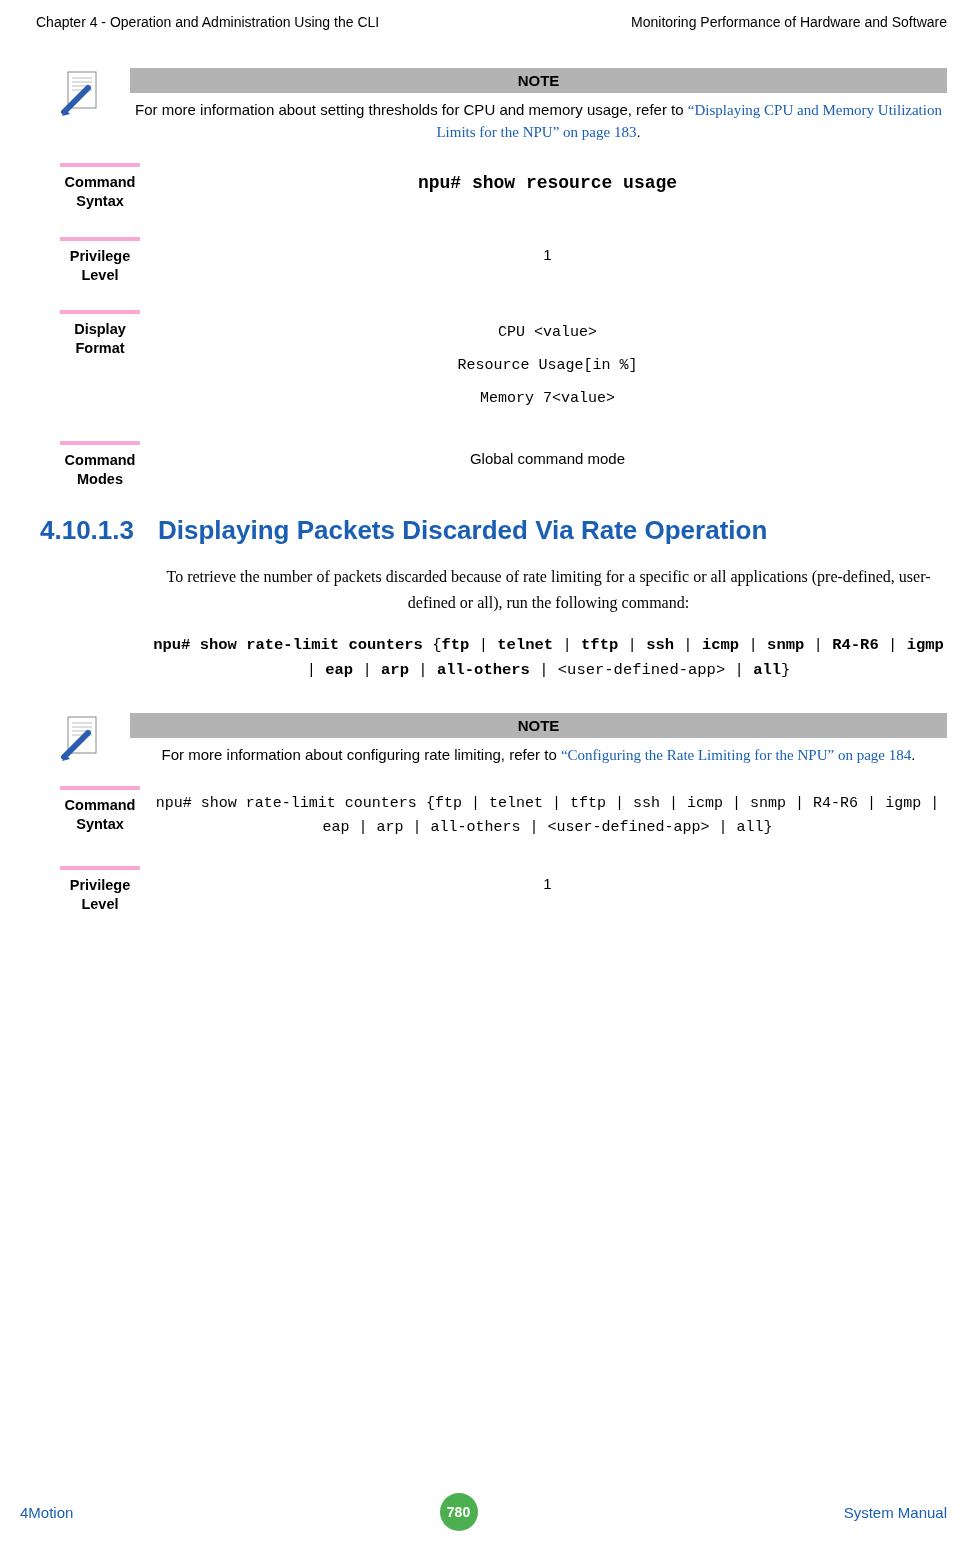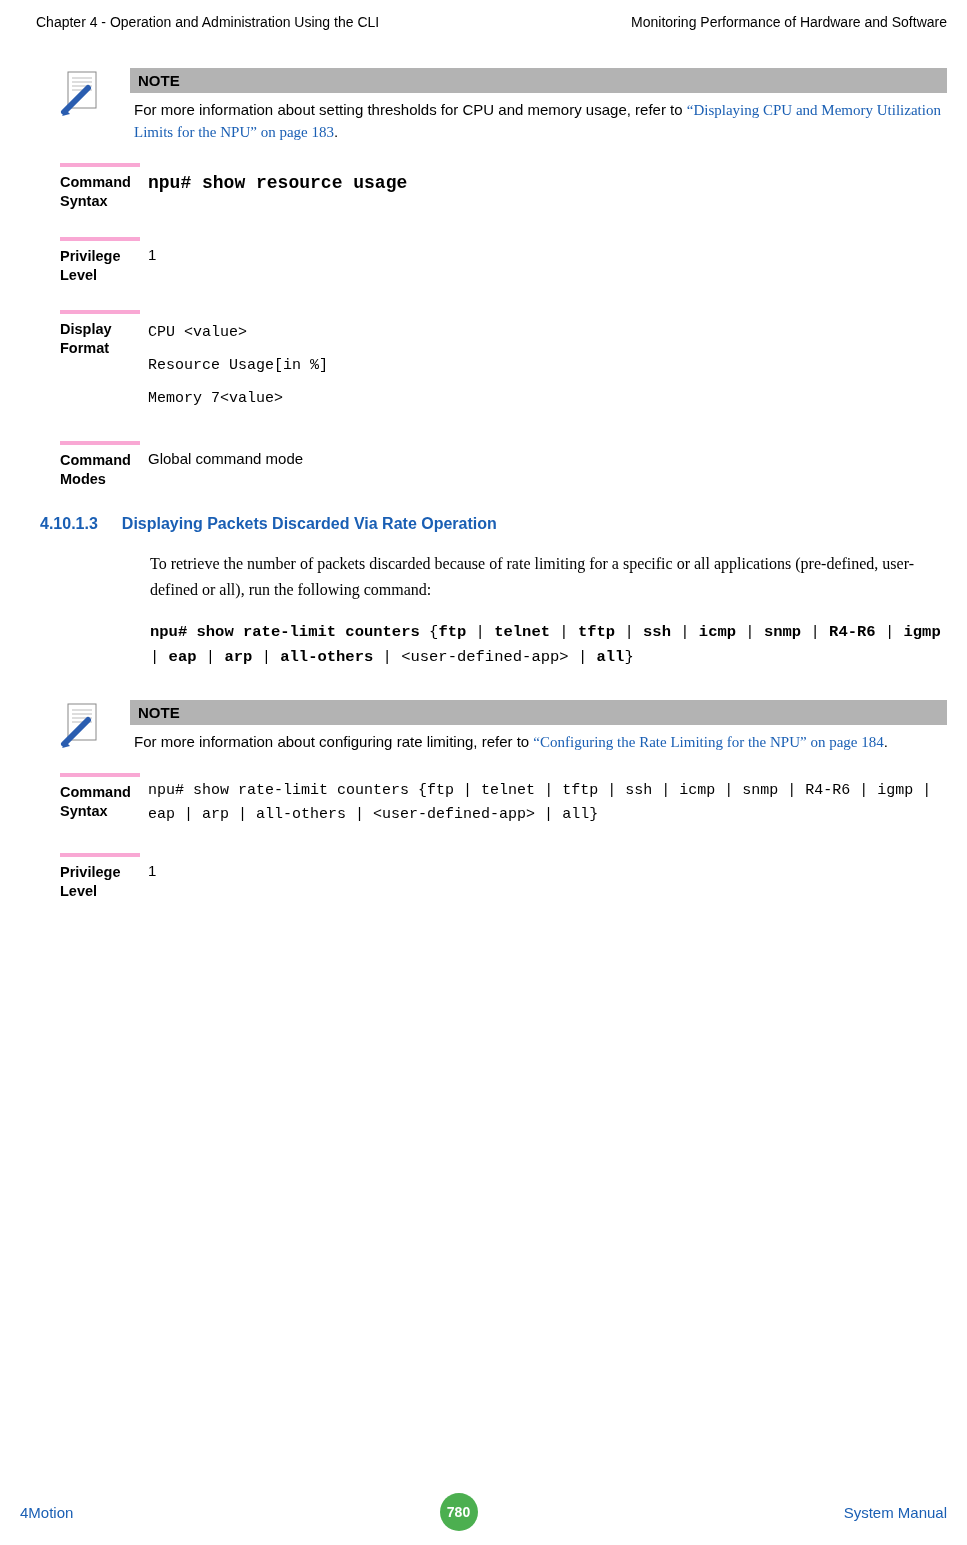--- a/index.html
+++ b/index.html
@@ -15,20 +15,21 @@
       display: flex;
       justify-content: space-between;
       padding: 14px 20px 8px 20px;
       font-size: 14px;
       margin-left: 16px;
     }
     .header-left { color: #000; }
     .header-right { color: #000; }
     .content {
       padding: 0 20px 0 20px;
+      text-align: center;
     }
     .note-block {
       margin: 30px 0 10px 40px;
       display: flex;
       align-items: flex-start;
     }
     .note-icon {
       width: 50px;
       height: 50px;
       margin-right: 20px;
@@ -85,21 +86,21 @@
     }
     .mono-bold {
       font-family: "Courier New", monospace;
       font-weight: bold;
       font-size: 18px;
     }
     .section-heading {
       display: flex;
       margin: 20px 0 18px 20px;
       color: #1a5fb4;
-      font-size: 16px;
+      font-size: 26px;
       font-weight: bold;
     }
     .section-number {
       margin-right: 24px;
     }
     .body-text {
       margin-left: 130px;
       font-family: Georgia, serif;
       font-size: 16px;
       line-height: 1.6;

